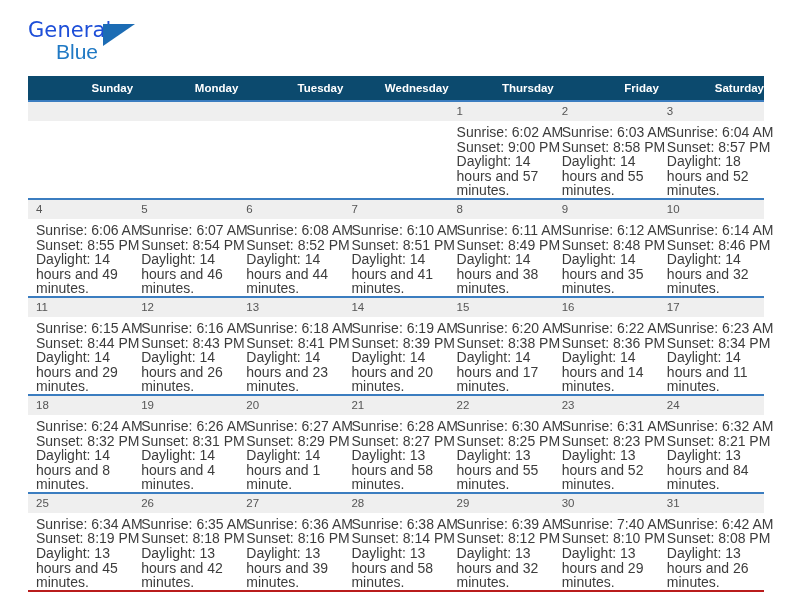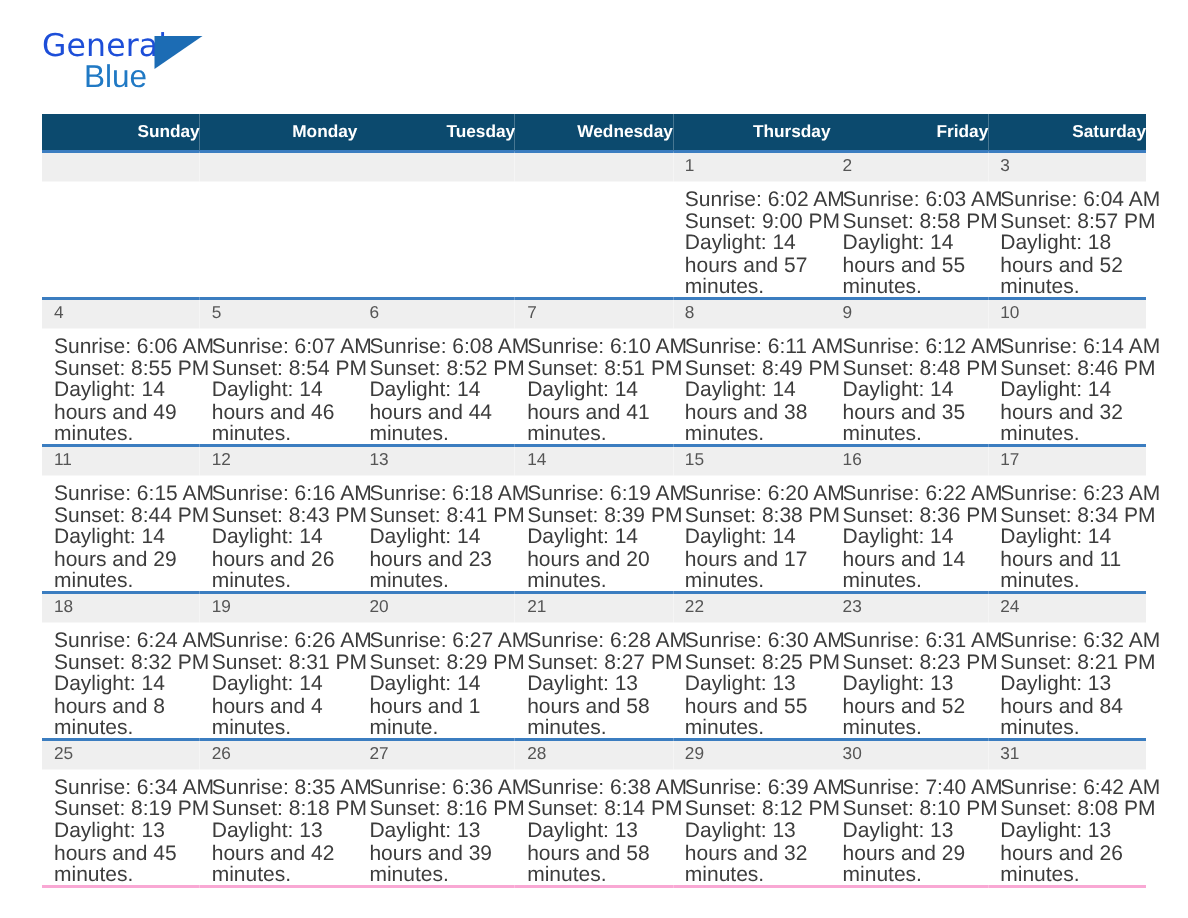--- a/index.html
+++ b/index.html
@@ -47,21 +47,21 @@
     padding: 6px 0 6px 8px;
     height: 22px;
   }
   tbody td {
     vertical-align: top;
     padding: 0;
     border-top: 2px solid #3b7dc0;
     background: #ffffff;
     height: 88px;
   }
-  tbody tr:last-child td { border-bottom: 2px solid #f9a8d4; }
+  tbody tr:last-child td { border-bottom: 2px solid #b91c1c; }
   .cell { height: 100%; }
   .daynum {
     background: #efefef;
     font-size: 11.5px;
     color: #555555;
     padding: 3px 0 3px 8px;
     height: 19px;
   }
   .daynum.blank { background: #efefef; }
   .info {
@@ -376,21 +376,21 @@
                   <div>Sunrise: 6:34 AM</div>
                   <div>Sunset: 8:19 PM</div>
                   <div class="wrap">Daylight: 13 hours and 45 minutes.</div>
                 </div>
               </div>
             </td>
             <td>
               <div class="cell">
                 <div class="daynum">26</div>
                 <div class="info">
-                  <div>Sunrise: 8:35 AM</div>
+                  <div>Sunrise: 6:35 AM</div>
                   <div>Sunset: 8:18 PM</div>
                   <div class="wrap">Daylight: 13 hours and 42 minutes.</div>
                 </div>
               </div>
             </td>
             <td>
               <div class="cell">
                 <div class="daynum">27</div>
                 <div class="info">
                   <div>Sunrise: 6:36 AM</div>

